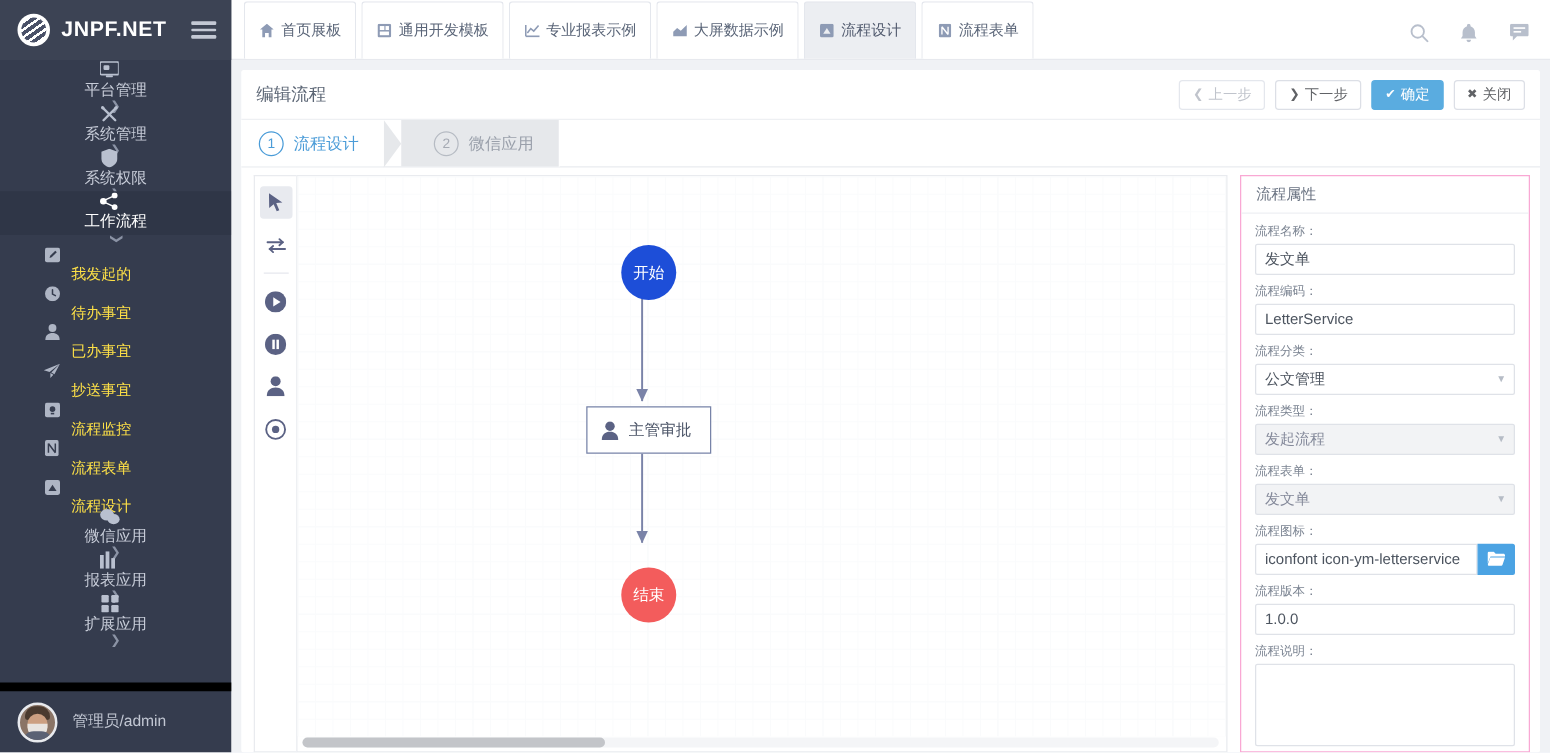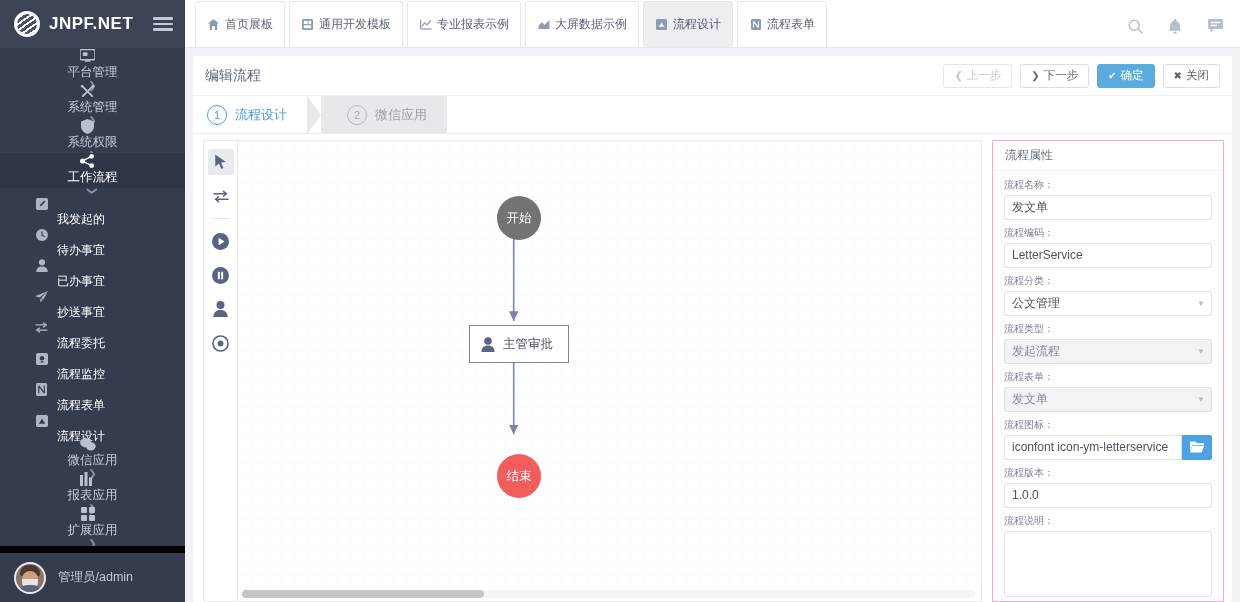--- a/index.html
+++ b/index.html
@@ -70,21 +70,21 @@
   .sub { }
   .s-item {
     height: 31px; display: flex; align-items: center;
     padding-left: 34px; cursor: pointer;
   }
   .s-ico {
     width: 15px; height: 14px; margin-right: 8px;
     display: flex; align-items: center; justify-content: center;
     color: #aeb5c4; flex-shrink: 0;
   }
-  .s-label { color: #ffffff; font-size: 12px; margin-top: 32px; }
+  .s-label { color: #fde047; font-size: 12px; margin-top: 32px; }
 
   .user-box {
     height: 56px; display: flex; align-items: center;
     padding: 0 14px; border-top: 7px solid #000000; cursor: pointer;
   }
   .avatar {
     width: 32px; height: 32px; border-radius: 50%;
     border: 2px solid #e8eaee;
     background: #8a7466;
     flex-shrink: 0; overflow: hidden; position: relative;
@@ -194,21 +194,21 @@
   }
   .hscroll i { display: block; height: 8px; width: 33%; background: #c3c5c9; border-radius: 4px; }
 
   .flow { position: absolute; left: 0; top: 0; width: 100%; height: 100%; }
   .node { position: absolute; }
   .node-circle {
     width: 44px; height: 44px; border-radius: 50%;
     display: flex; align-items: center; justify-content: center;
     color: #ffffff; font-size: 12.5px; cursor: pointer;
   }
-  .node-start { background: #737373; }
+  .node-start { background: #1d4ed8; }
   .node-end { background: #f35c5c; }
   .node-task {
     width: 100px; height: 38px; border: 1.5px solid #7783a8; background: #ffffff;
     display: flex; align-items: center; gap: 8px; padding-left: 11px;
     cursor: pointer; color: #4a5366; font-size: 12.5px;
   }
   .node-task .uico { color: #5b6284; display:flex; }
 
   
   .props {
@@ -340,31 +340,20 @@
           </span>
           <span class="s-label">已办事宜</span>
         </div>
         <div class="s-item">
           <span class="s-ico">
             <svg width="13" height="12" viewBox="0 0 14 13" fill="currentColor">
                 <path d="M14 0 L0 5.6 L5 7.1 L14 0 Z M5.7 8 L5.7 12.4 L8.3 9.6 Z M6.5 7.6 L14 0 L9.2 9.2 Z"></path>
               </svg>
           </span>
           <span class="s-label">抄送事宜</span>
-        </div>
-        <div class="s-item">
-          <span class="s-ico">
-            <svg width="13" height="11" viewBox="0 0 14 12" fill="none" stroke="currentColor" stroke-width="1.5" stroke-linecap="round">
-                <path d="M1 3.2 H12"></path>
-                <path d="M9.2 1 L12 3.2 L9.2 5.4"></path>
-                <path d="M13 8.8 H2"></path>
-                <path d="M4.8 6.6 L2 8.8 L4.8 11"></path>
-              </svg>
-          </span>
-          <span class="s-label">流程委托</span>
         </div>
         <div class="s-item">
           <span class="s-ico">
             <svg width="12" height="12" viewBox="0 0 14 14" fill="currentColor">
                 <rect x="0" y="0" width="14" height="14" rx="2"></rect>
                 <circle cx="7" cy="6.2" r="2.6" fill="#353c4e"></circle>
                 <rect x="5.4" y="9.6" width="3.2" height="1.5" fill="#353c4e"></rect>
               </svg>
           </span>
           <span class="s-label">流程监控</span>

